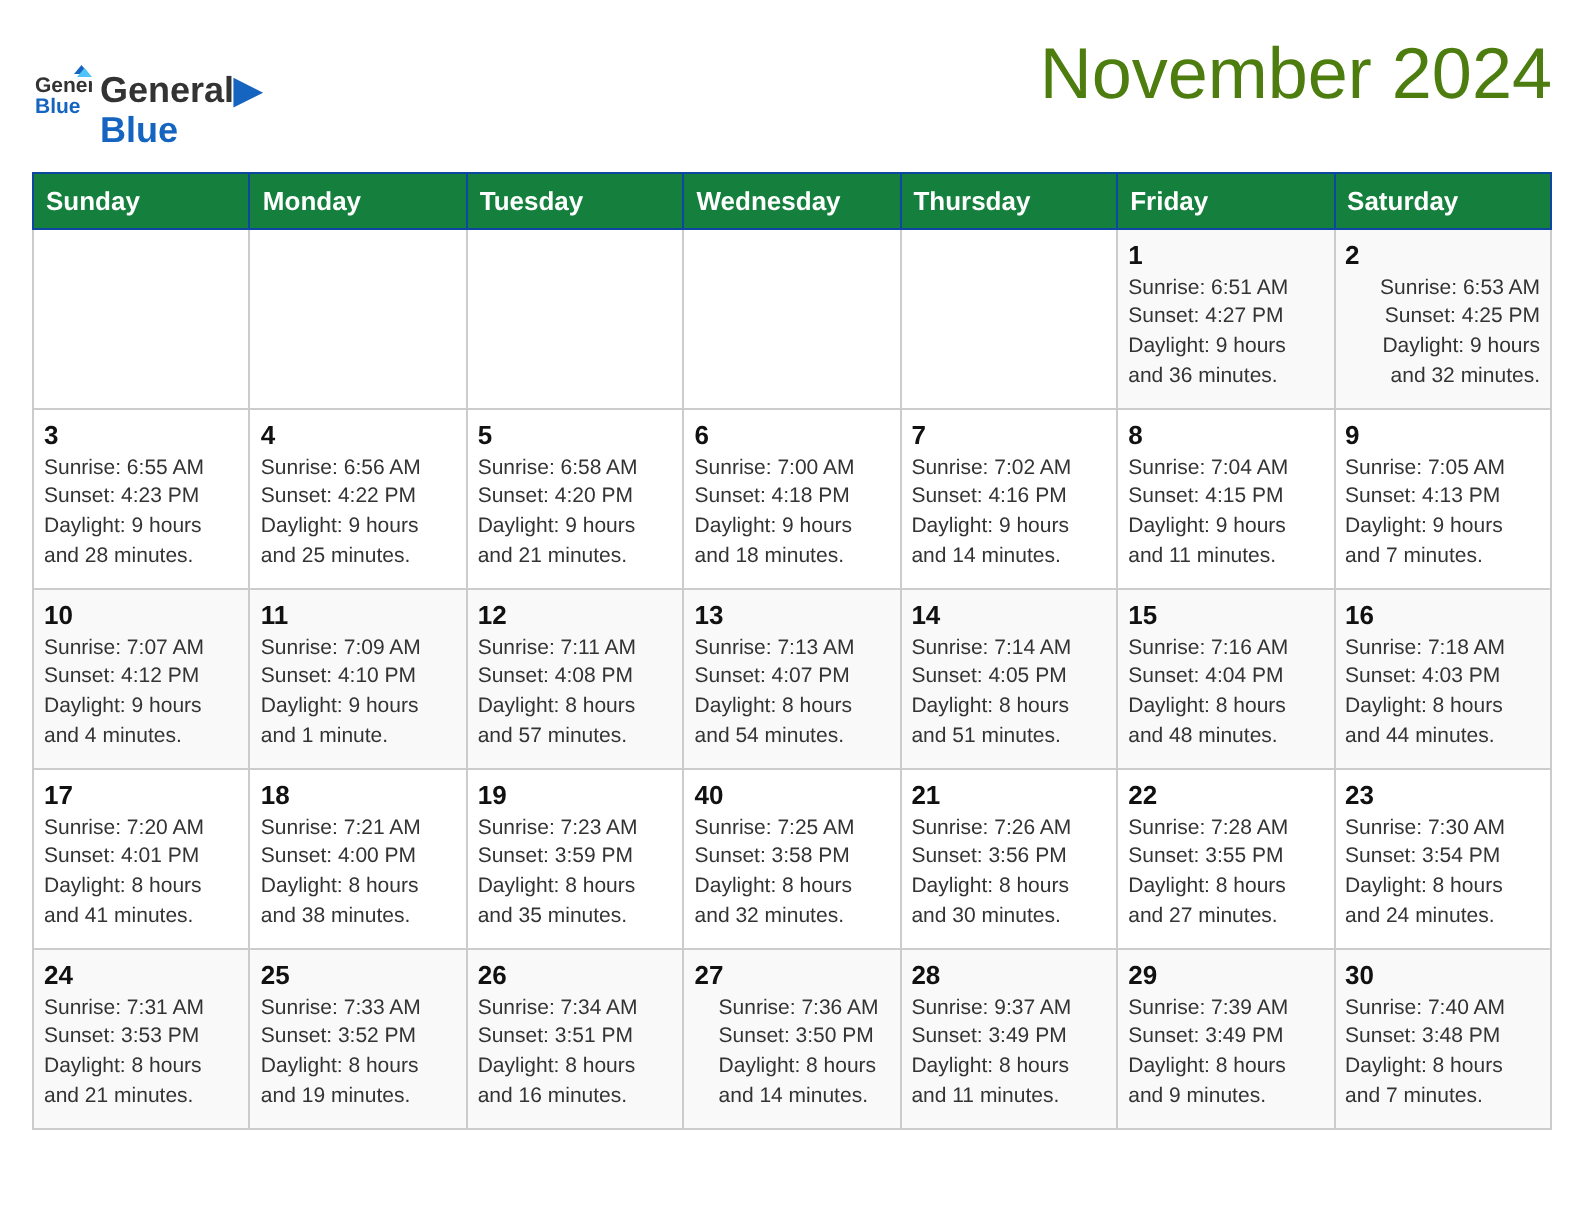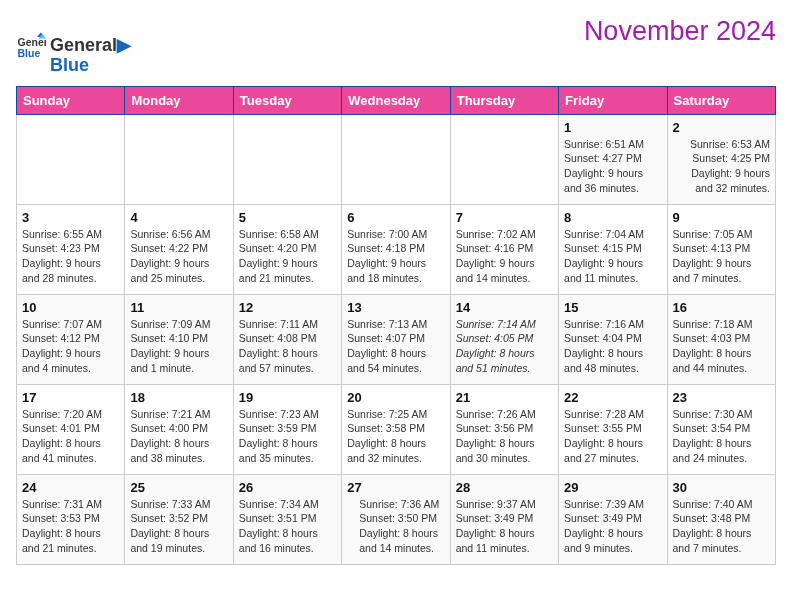--- a/index.html
+++ b/index.html
@@ -22,35 +22,35 @@
       gap: 4px;
     }
     .logo-icon {
       width: 30px;
       height: 30px;
     }
     .title-area {
       text-align: right;
     }
     .month-title {
-      font-size: 27px;
-      color: #a21caf;
+      font-size: 36px;
+      color: #4d7c0f;
       font-weight: normal;
     }
     .location-title {
       font-size: 15px;
       color: #555;
     }
     table {
       width: 100%;
       border-collapse: collapse;
       table-layout: fixed;
     }
     thead th {
-      background-color: #ec4899;
+      background-color: #15803d;
       color: #fff;
       text-align: left;
       padding: 6px 6px;
       font-size: 13px;
       font-weight: bold;
       border: 1px solid #0d47a1;
     }
     tbody td {
       border: 1px solid #ccc;
       vertical-align: top;
@@ -196,21 +196,21 @@
 Daylight: 8 hours and 57 minutes.</div>
         </td>
         <td>
           <span class="day-number">13</span>
           <div class="day-info" style="white-space: pre-line;">Sunrise: 7:13 AM
 Sunset: 4:07 PM
 Daylight: 8 hours and 54 minutes.</div>
         </td>
         <td>
           <span class="day-number">14</span>
-          <div class="day-info" style="white-space: pre-line; font-style: italic;">Sunrise: 7:14 AM
+          <div class="day-info" style="white-space: pre-line;">Sunrise: 7:14 AM
 Sunset: 4:05 PM
 Daylight: 8 hours and 51 minutes.</div>
         </td>
         <td>
           <span class="day-number">15</span>
           <div class="day-info" style="white-space: pre-line;">Sunrise: 7:16 AM
 Sunset: 4:04 PM
 Daylight: 8 hours and 48 minutes.</div>
         </td>
         <td>
@@ -233,21 +233,21 @@
 Sunset: 4:00 PM
 Daylight: 8 hours and 38 minutes.</div>
         </td>
         <td>
           <span class="day-number">19</span>
           <div class="day-info" style="white-space: pre-line;">Sunrise: 7:23 AM
 Sunset: 3:59 PM
 Daylight: 8 hours and 35 minutes.</div>
         </td>
         <td>
-          <span class="day-number">20</span>
+          <span class="day-number">40</span>
           <div class="day-info" style="white-space: pre-line;">Sunrise: 7:25 AM
 Sunset: 3:58 PM
 Daylight: 8 hours and 32 minutes.</div>
         </td>
         <td>
           <span class="day-number">21</span>
           <div class="day-info" style="white-space: pre-line;">Sunrise: 7:26 AM
 Sunset: 3:56 PM
 Daylight: 8 hours and 30 minutes.</div>
         </td>

